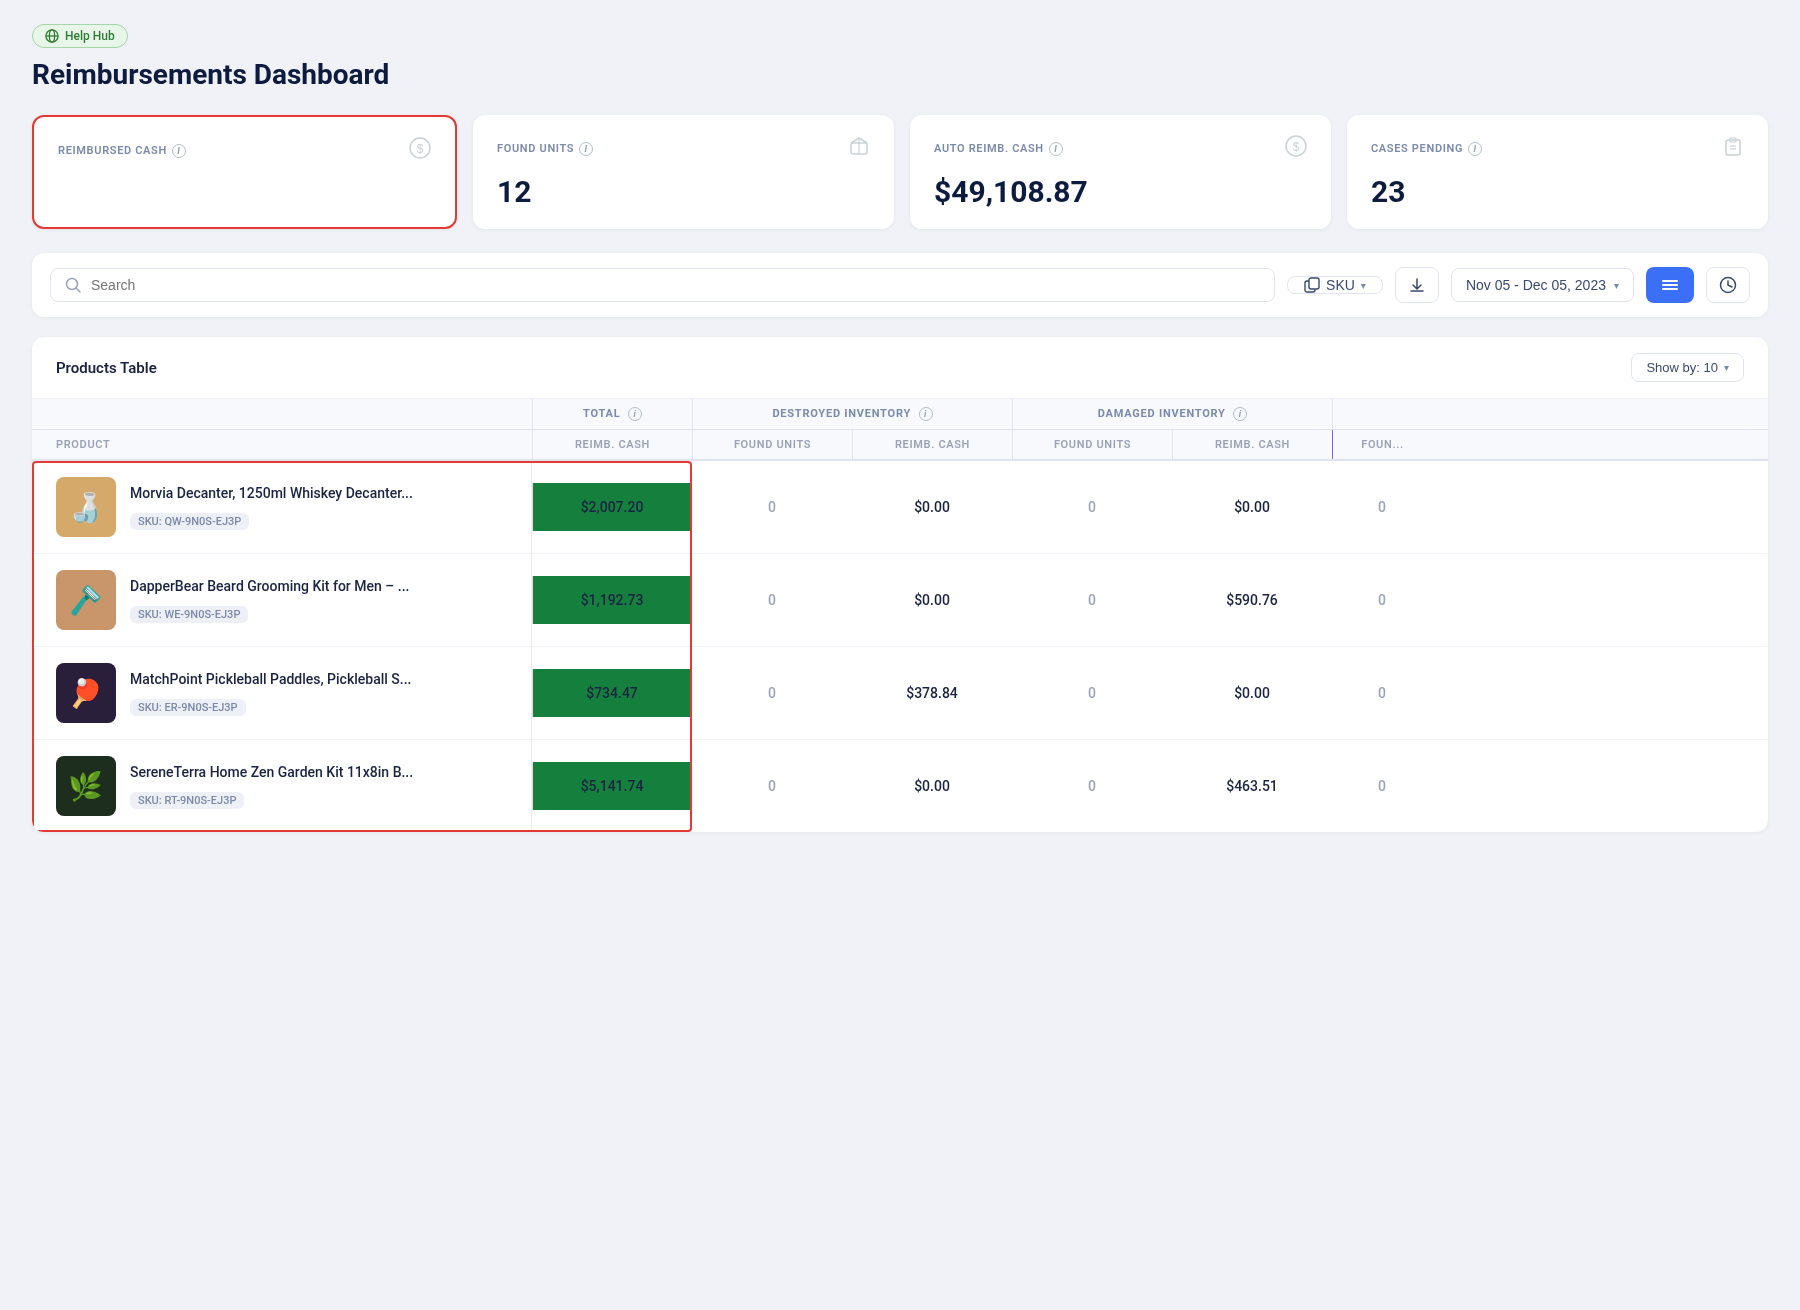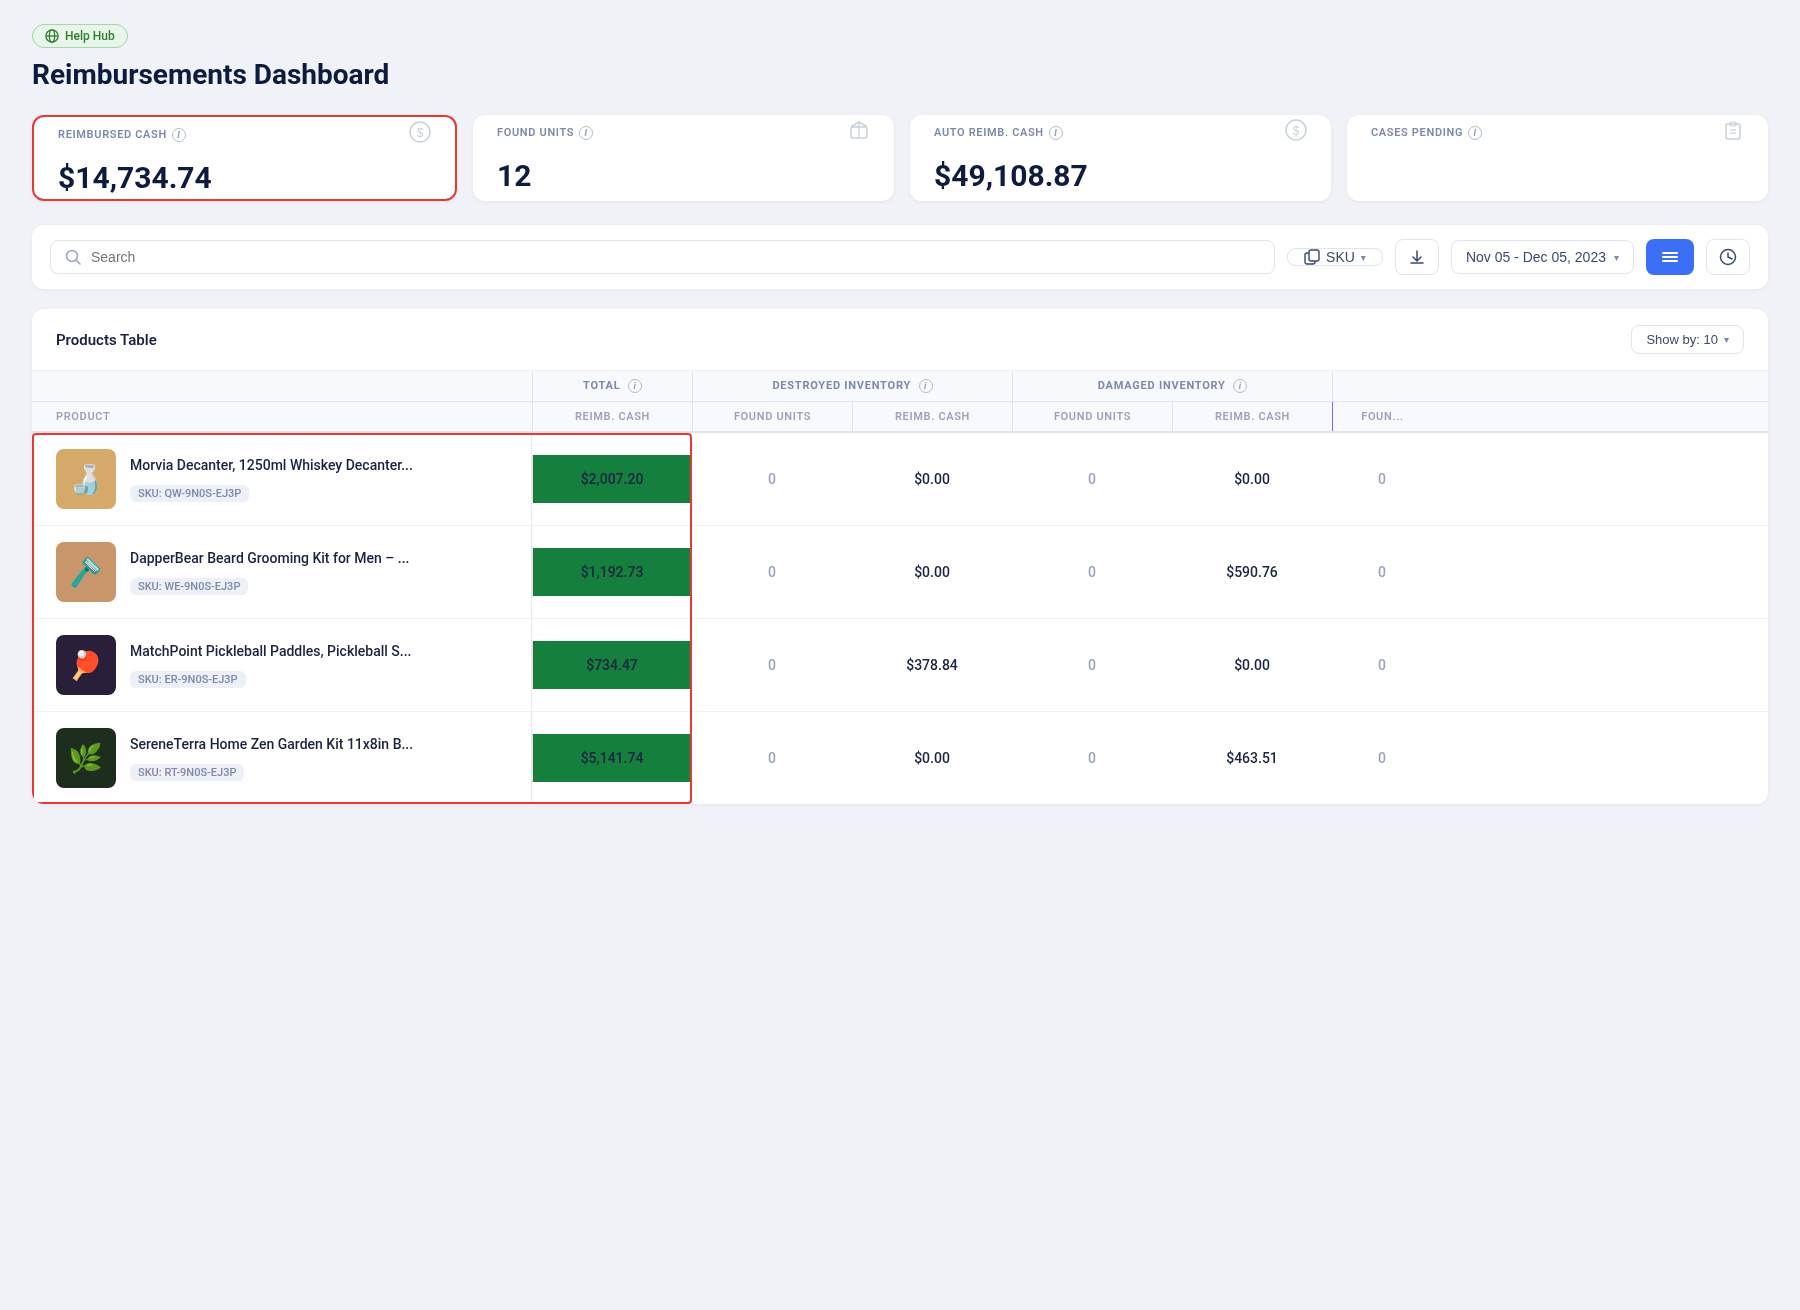--- a/index.html
+++ b/index.html
@@ -39,21 +39,21 @@
 
     .stats-row {
       display: flex;
       gap: 16px;
       margin-bottom: 24px;
     }
 
     .stat-card {
       background: #fff;
       border-radius: 12px;
-      padding: 4px 24px;
+      padding: 20px 24px;
       flex: 1;
       display: flex;
       flex-direction: column;
       gap: 8px;
       box-shadow: 0 1px 4px rgba(0,0,0,0.06);
       position: relative;
       min-width: 0;
     }
 
     .stat-card.highlighted {
@@ -353,21 +353,20 @@
         <span>REIMBURSED CASH</span>
         <span class="info-icon">i</span>
       </div>
       <span class="stat-icon">
         <svg width="22" height="22" viewBox="0 0 22 22" fill="none">
             <circle cx="11" cy="11" r="10" stroke="#b0bec5" stroke-width="1.5"></circle>
             <text x="11" y="15.5" text-anchor="middle" font-size="12" fill="#b0bec5" font-family="sans-serif">$</text>
           </svg>
       </span>
     </div>
-    <div class="stat-value">$14,734.74</div>
   </div>
 
   <div class="stat-card">
     <div class="stat-card-header">
       <div class="stat-label">
         <span>FOUND UNITS</span>
         <span class="info-icon">i</span>
       </div>
       <span class="stat-icon">
         <svg width="22" height="22" viewBox="0 0 22 22" fill="none">
@@ -404,20 +403,21 @@
       </div>
       <span class="stat-icon">
         <svg width="22" height="22" viewBox="0 0 22 22" fill="none">
             <rect x="4" y="5" width="14" height="15" rx="2" stroke="#b0bec5" stroke-width="1.5"></rect>
             <rect x="8" y="3" width="6" height="4" rx="1" stroke="#b0bec5" stroke-width="1.2"></rect>
             <line x1="8" y1="11" x2="14" y2="11" stroke="#b0bec5" stroke-width="1.2"></line>
             <line x1="8" y1="14" x2="14" y2="14" stroke="#b0bec5" stroke-width="1.2"></line>
           </svg>
       </span>
     </div>
+    <div class="stat-value">23</div>
   </div>
 
 </div>
 
 
 <div class="toolbar">
   <div class="search-box">
     <svg class="search-icon-svg" width="16" height="16" viewBox="0 0 16 16" fill="none">
       <circle cx="7" cy="7" r="5.5" stroke="#9aa3b8" stroke-width="1.5"></circle>
       <line x1="11" y1="11" x2="15" y2="15" stroke="#9aa3b8" stroke-width="1.5" stroke-linecap="round"></line>

